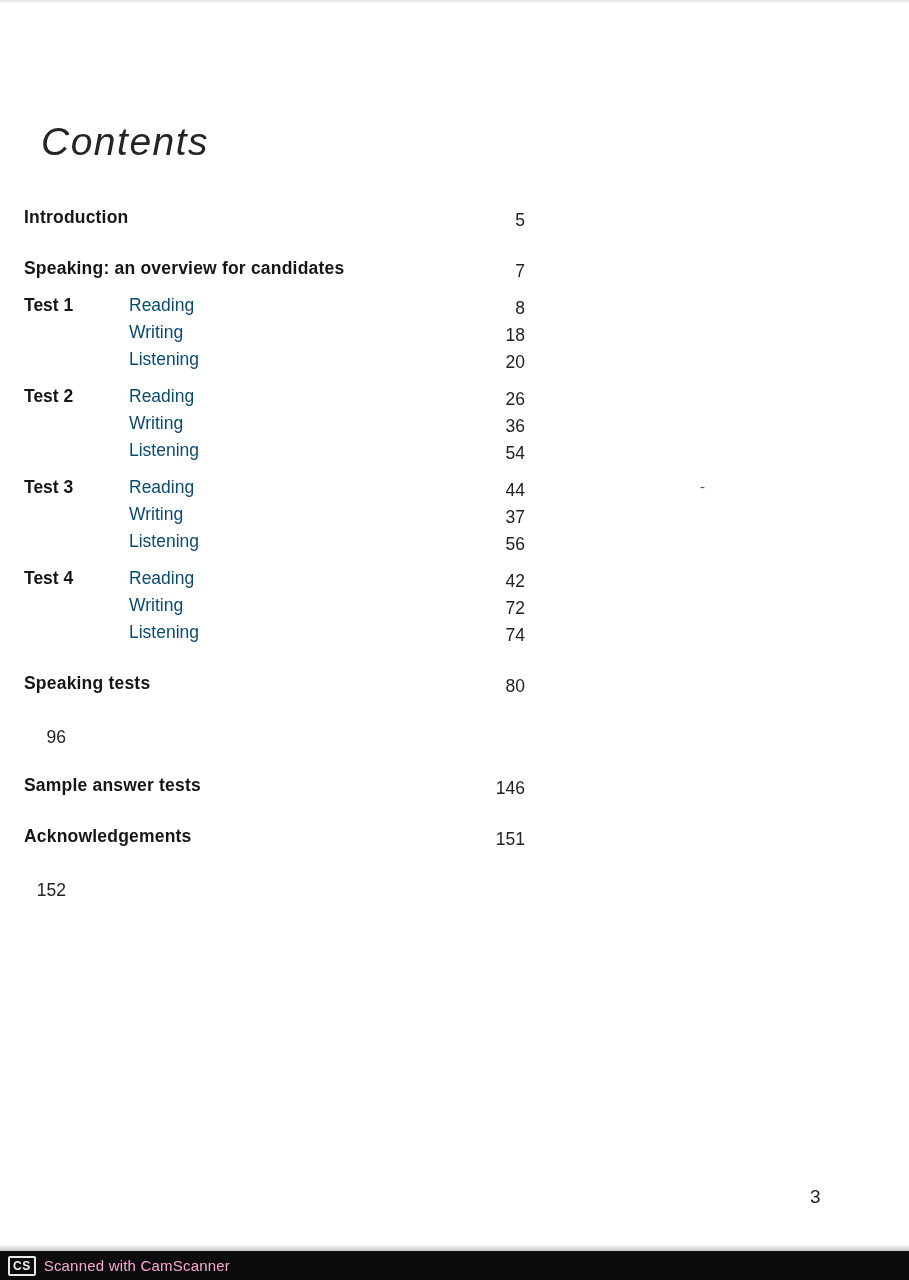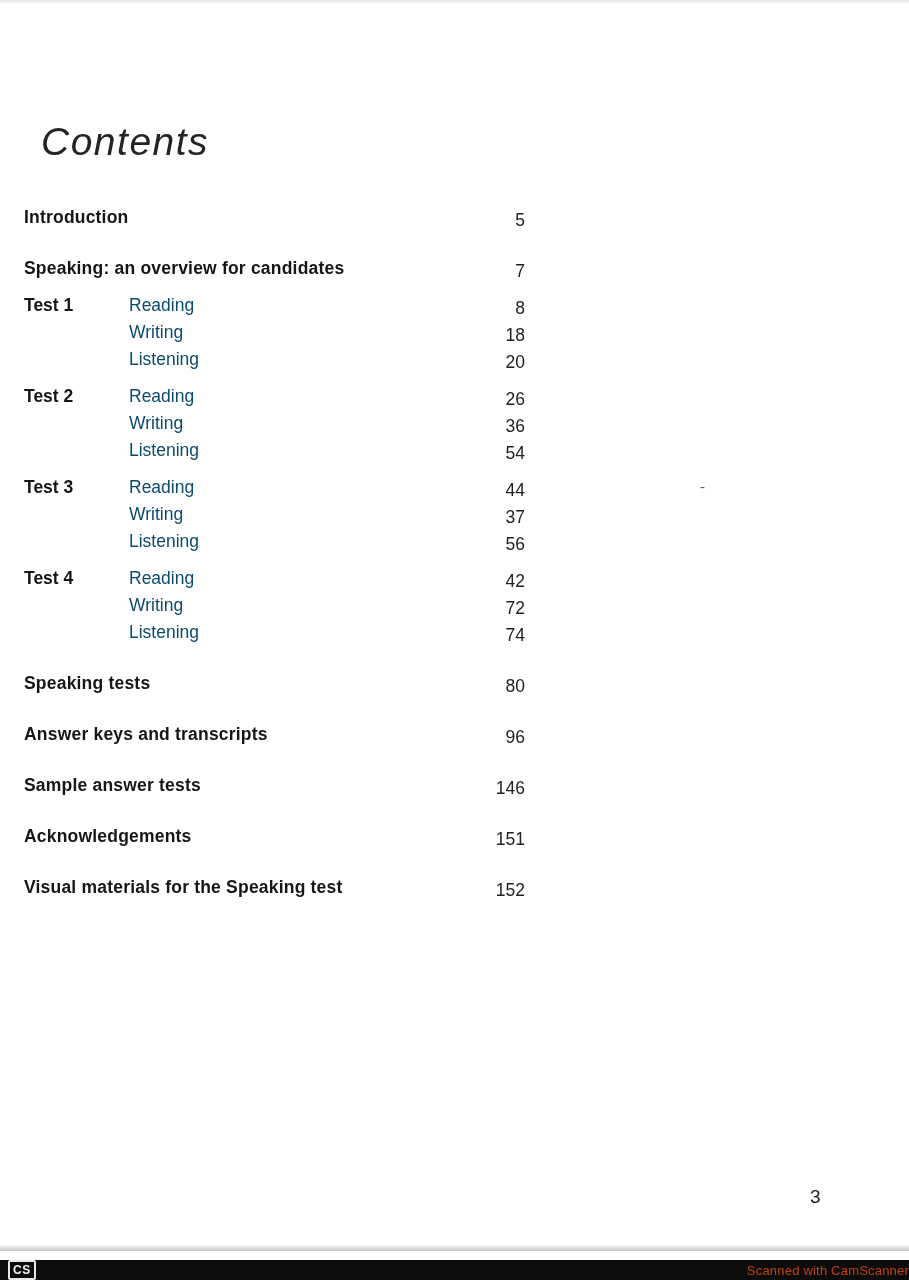--- a/index.html
+++ b/index.html
@@ -56,41 +56,40 @@
     position: absolute; left: 810px; top: 1186px;
     font-size: 19px; color: #1c1c1c;
   }
 
   .scan-shadow {
     position: absolute; left: 0; right: 0; bottom: 29px; height: 7px;
     background: linear-gradient(to bottom, rgba(0,0,0,0), rgba(0,0,0,0.22));
   }
 
   .footer {
-    position: absolute; left: 0; right: 0; bottom: 0; height: 20px;
+    position: absolute; left: 0; right: 0; bottom: 0; height: 29px;
     background: #0c0c0c;
     display: flex; align-items: center;
     padding-left: 8px;
     gap: 8px;
-    justify-content: space-between;
   }
   .cs-badge {
     display: inline-block;
     border: 2px solid #e9e9e9;
     border-radius: 2px;
     color: #f2f2f2;
     font-size: 12px;
     font-weight: bold;
     line-height: 1;
     padding: 2px 3px;
     letter-spacing: 0.5px;
   }
   .footer-text {
-    color: #c2410c;
-    font-size: 13px;
+    color: #f9a8d4;
+    font-size: 15px;
     letter-spacing: 0.2px;
   }
 </style>
 </head>
 <body>
 
 <div class="scan-top-edge"></div>
 
 <h1 class="title">Contents</h1>
 
@@ -169,33 +168,31 @@
         <div class="test-label"></div>
         <div class="sub-label">Listening</div>
         <div class="page-num">74</div>
       </div>
     </div>
     <div class="toc-row simple">
       <div class="entry-label">Speaking tests</div>
       <div class="page-num">80</div>
     </div>
     <div class="toc-row simple">
-      <div class="entry-label">Answer keys and transcripts</div>
       <div class="page-num">96</div>
     </div>
     <div class="toc-row simple">
       <div class="entry-label">Sample answer tests</div>
       <div class="page-num">146</div>
     </div>
     <div class="toc-row simple">
       <div class="entry-label">Acknowledgements</div>
       <div class="page-num">151</div>
     </div>
     <div class="toc-row simple">
-      <div class="entry-label">Visual materials for the Speaking test</div>
       <div class="page-num">152</div>
     </div>
   </div>
 
 <div class="scan-artifact">-</div>
 
 <div class="folio">3</div>
 
 <div class="scan-shadow"></div>
 

